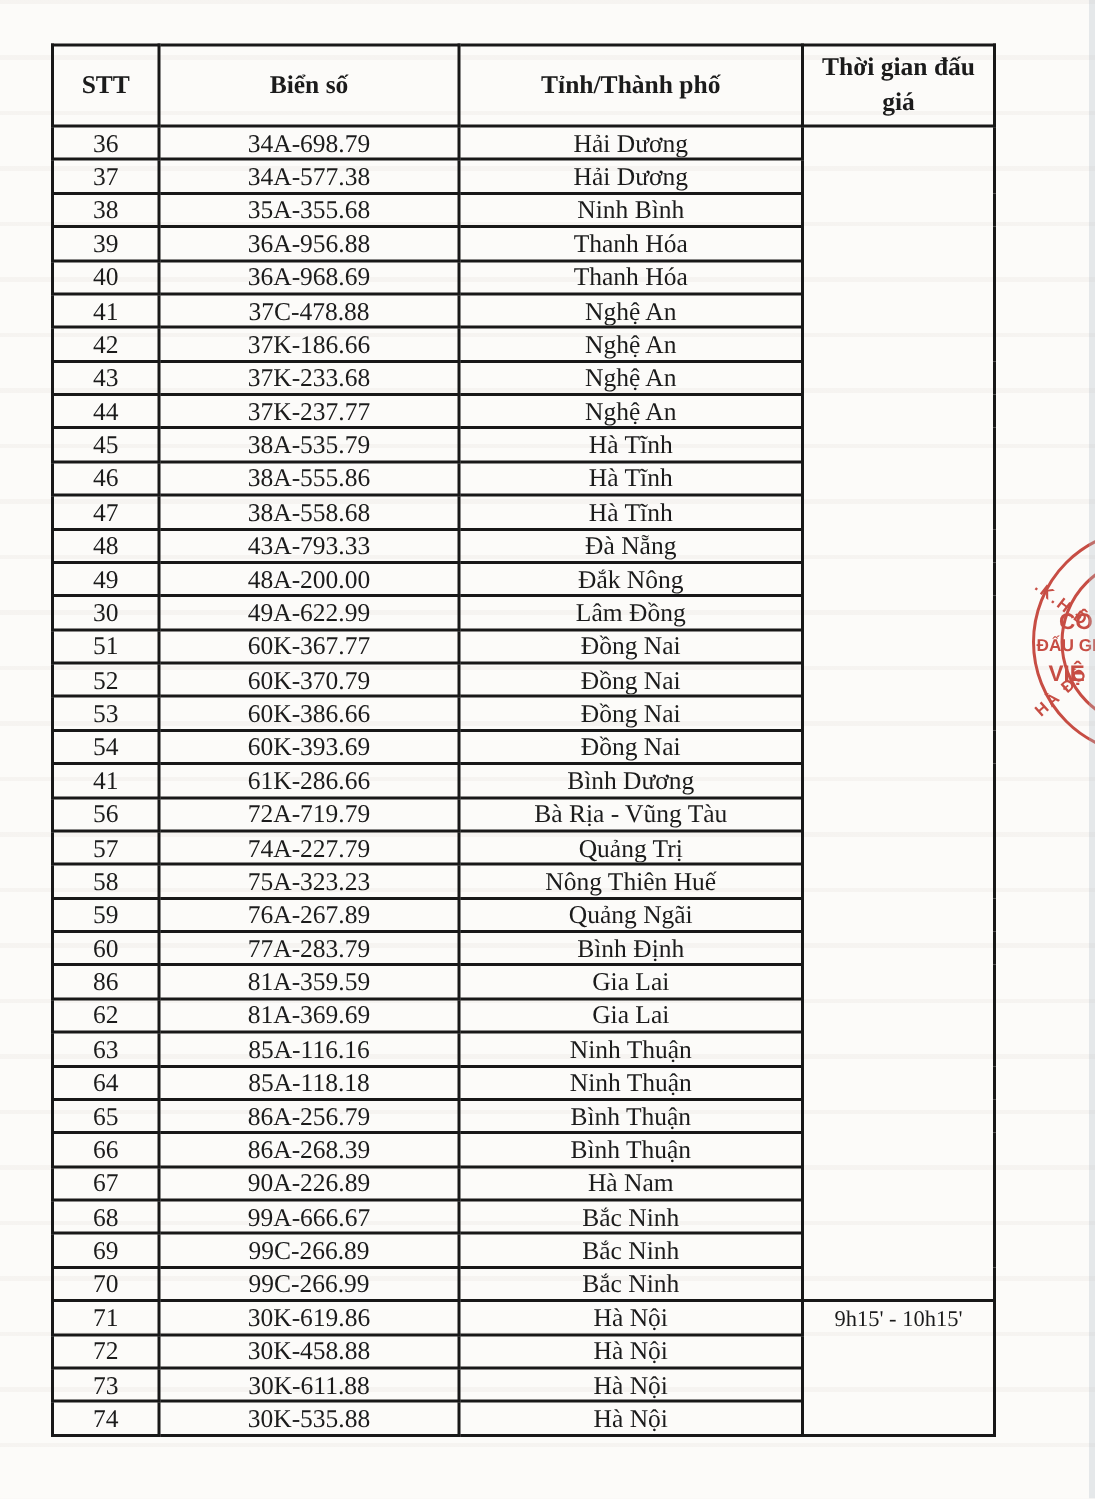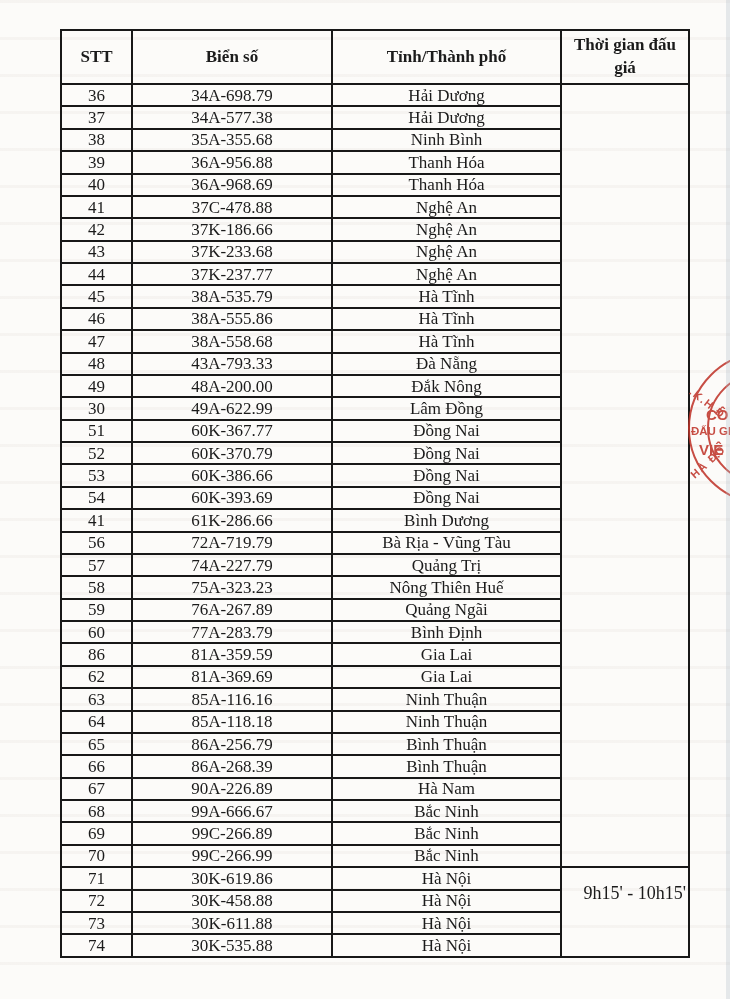--- a/index.html
+++ b/index.html
@@ -23,21 +23,21 @@
   }
   .page-edge-right {
     position: absolute; top: 0; right: 0;
     width: 4px; height: 100%;
     background: rgba(176,188,200,0.30);
     pointer-events: none;
   }
 
   table.auction {
     position: absolute;
-    left: 60px; top: 29px;
+    left: 34px; top: 29px;
     width: 628px; height: 929px;
     border-collapse: collapse;
     table-layout: fixed;
   }
   .auction col.c-stt      { width: 71px;  }
   .auction col.c-plate    { width: 200px; }
   .auction col.c-province { width: 229px; }
   .auction col.c-time     { width: 128px; }
 
   .auction th, .auction td {
@@ -52,23 +52,22 @@
     height: 52px;
     font-size: 17px;
     font-weight: bold;
     line-height: 1.35;
     white-space: normal;
   }
   .auction tbody tr { height: 20px; }
   .auction tbody td { font-size: 17px; line-height: 1; }
   .auction td.time-cell {
     vertical-align: top;
-    padding-top: 16px;
-    font-size: 18px;
-    text-align: right;
+    padding-top: 5px;
+    font-size: 15px;
   }
 
   
   .stamp {
     position: absolute;
     left: 688px; top: 352px;
     width: 42px; height: 156px;
     color: #c0362c;
     opacity: 0.88;
     pointer-events: none;

